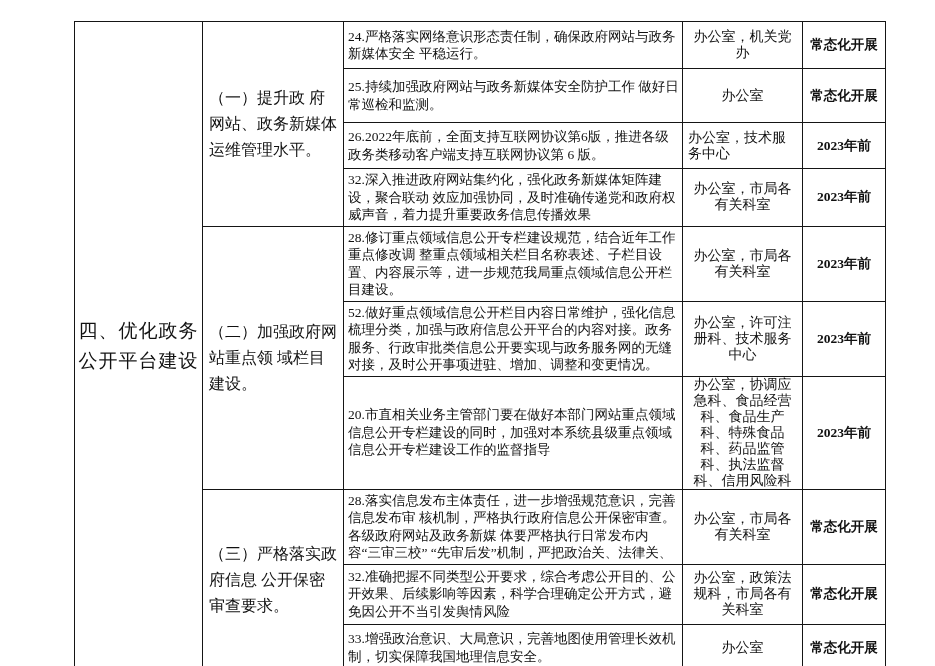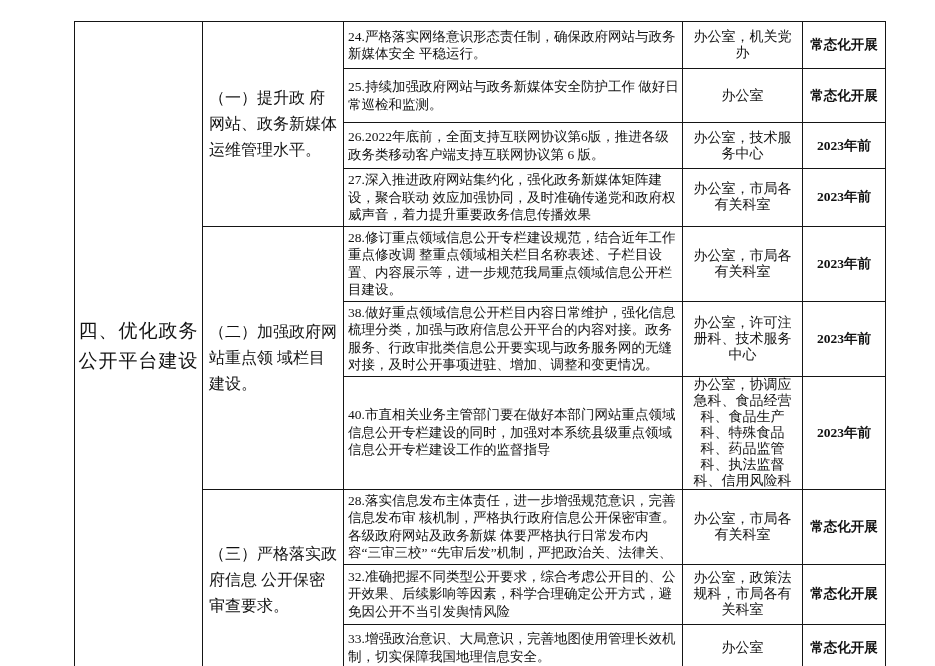--- a/index.html
+++ b/index.html
@@ -43,21 +43,21 @@
     line-height: 17.5px;
     text-align: left;
     padding: 2px 3px 2px 4px;
   }
   td.dept {
     font-size: 14px;
     line-height: 16px;
     text-align: center;
     padding: 0 5px;
   }
-  td.dept.left { text-align: center; }
+  td.dept.left { text-align: left; }
   td.time {
     font-size: 13.5px;
     text-align: center;
     padding: 0 2px;
     white-space: nowrap;
     font-weight: bold;
   }
 </style>
 </head>
 <body>
@@ -83,37 +83,37 @@
         <td class="task">25.持续加强政府网站与政务新媒体安全防护工作 做好日常巡检和监测。</td>
         <td class="dept">办公室</td>
         <td class="time">常态化开展</td>
       </tr>
       <tr style="height:46px">
         <td class="task">26.2022年底前，全面支持互联网协议第6版，推进各级政务类移动客户端支持互联网协议第 6 版。</td>
         <td class="dept left">办公室，技术服务中心</td>
         <td class="time">2023年前</td>
       </tr>
       <tr style="height:55px">
-        <td class="task">27.深入推进政府网站集约化，强化政务新媒体矩阵建设，聚合联动 效应加强协同，及时准确传递党和政府权威声音，着力提升重要政务信息传播效果</td>
+        <td class="task">32.深入推进政府网站集约化，强化政务新媒体矩阵建设，聚合联动 效应加强协同，及时准确传递党和政府权威声音，着力提升重要政务信息传播效果</td>
         <td class="dept">办公室，市局各有关科室</td>
         <td class="time">2023年前</td>
       </tr>
       <tr style="height:73px">
         <td class="grp" rowspan="3">（二）加强政府网站重点领 域栏目建设。</td>
         <td class="task">28.修订重点领域信息公开专栏建设规范，结合近年工作重点修改调 整重点领域相关栏目名称表述、子栏目设置、内容展示等，进一步规范我局重点领域信息公开栏目建设。</td>
         <td class="dept">办公室，市局各有关科室</td>
         <td class="time">2023年前</td>
       </tr>
       <tr style="height:75px">
-        <td class="task">38.做好重点领域信息公开栏目内容日常维护，强化信息梳理分类，加强与政府信息公开平台的内容对接。政务服务、行政审批类信息公开要实现与政务服务网的无缝对接，及时公开事项进驻、增加、调整和变更情况。</td>
+        <td class="task">52.做好重点领域信息公开栏目内容日常维护，强化信息梳理分类，加强与政府信息公开平台的内容对接。政务服务、行政审批类信息公开要实现与政务服务网的无缝对接，及时公开事项进驻、增加、调整和变更情况。</td>
         <td class="dept">办公室，许可注册科、技术服务中心</td>
         <td class="time">2023年前</td>
       </tr>
       <tr style="height:98px">
-        <td class="task">40.市直相关业务主管部门要在做好本部门网站重点领域信息公开专栏建设的同时，加强对本系统县级重点领域信息公开专栏建设工作的监督指导</td>
+        <td class="task">20.市直相关业务主管部门要在做好本部门网站重点领域信息公开专栏建设的同时，加强对本系统县级重点领域信息公开专栏建设工作的监督指导</td>
         <td class="dept">办公室，协调应急科、食品经营科、食品生产科、特殊食品科、药品监管科、执法监督科、信用风险科</td>
         <td class="time">2023年前</td>
       </tr>
       <tr style="height:72px">
         <td class="grp" rowspan="3">（三）严格落实政府信息 公开保密审查要求。</td>
         <td class="task">28.落实信息发布主体责任，进一步增强规范意识，完善信息发布审 核机制，严格执行政府信息公开保密审查。各级政府网站及政务新媒 体要严格执行日常发布内容“三审三校” “先审后发”机制，严把政治关、法律关、</td>
         <td class="dept">办公室，市局各有关科室</td>
         <td class="time">常态化开展</td>
       </tr>
       <tr style="height:60px">

